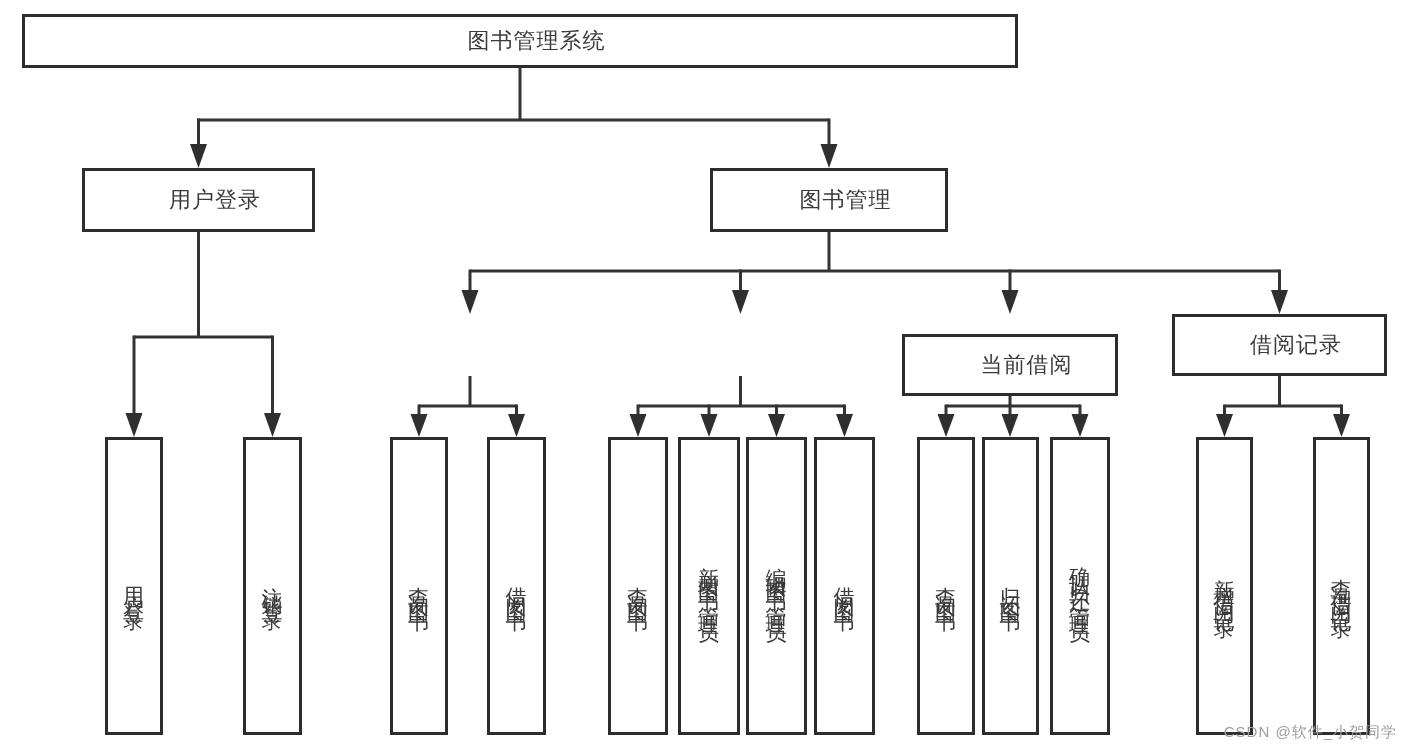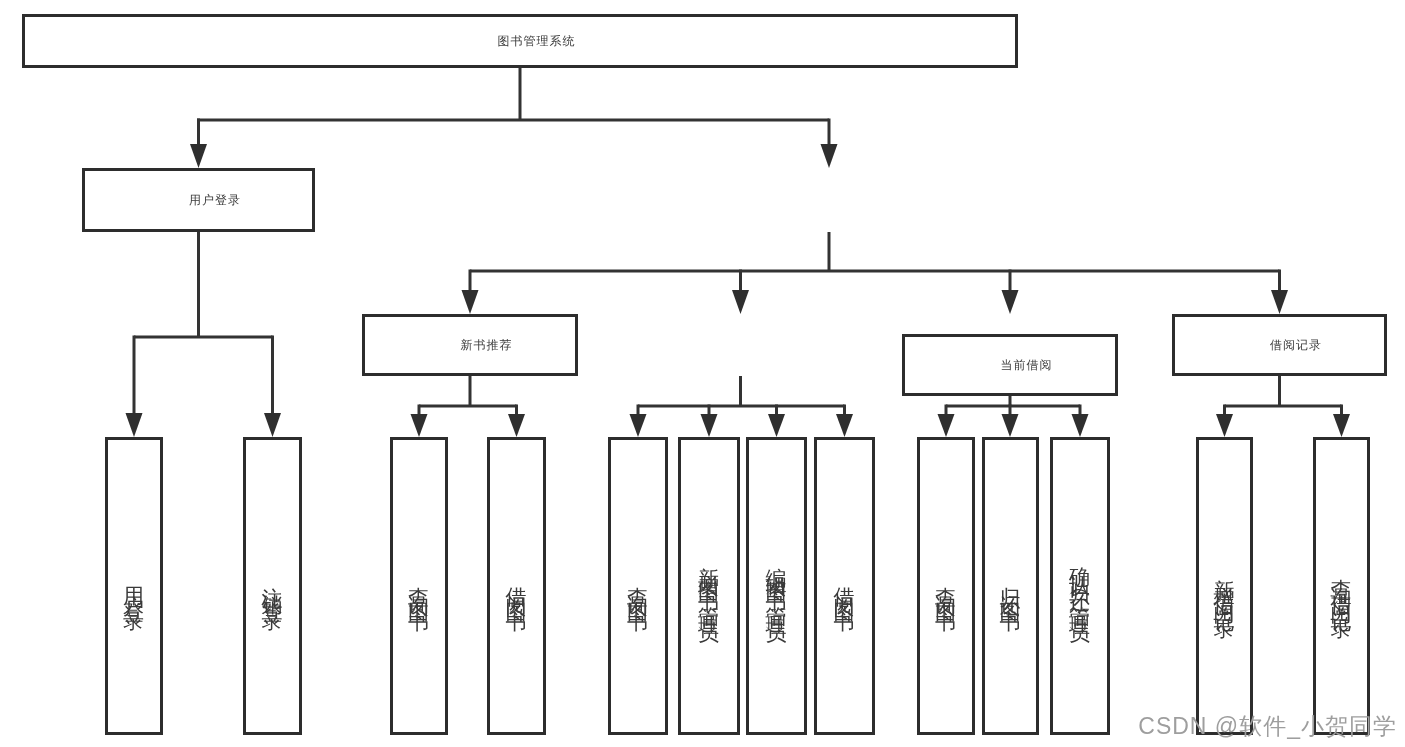--- a/index.html
+++ b/index.html
@@ -12,21 +12,21 @@
   }
   .connectors{position:absolute;left:0;top:0;width:1405px;height:747px;}
   .node{
     position:absolute;
     box-sizing:border-box;
     background:#ffffff;
     border:3px solid #2d2d2d;
     display:flex;align-items:center;justify-content:center;
     color:#3a3a3a;
   }
-  .hnode{font-size:12px;letter-spacing:1px;padding-left:33px;}
+  .hnode{font-size:22px;letter-spacing:1px;padding-left:33px;}
   .leaf{font-size:21px;}
   .vtext{
     writing-mode:vertical-rl;
     text-orientation:mixed;
     letter-spacing:8px;
     line-height:1;
     white-space:nowrap;
   }
   
   .n-root {left:22px;  top:14px;  width:996px; height:54px;}
@@ -46,21 +46,21 @@
   .lf7 {left:746px; width:61px;}
   .lf8 {left:814px; width:61px;}
   .lf9 {left:917px; width:58px;}
   .lf10{left:982px; width:57px;}
   .lf11{left:1050px;width:60px;}
   .lf12{left:1196px;width:57px;}
   .lf13{left:1313px;width:57px;}
   .watermark{
     position:absolute;
     right:8px;bottom:5px;
-    font-size:23px;
+    font-size:15px;
     color:#9e9e9e;
     letter-spacing:1px;
     z-index:5;
   }
 </style>
 </head>
 <body>
 
 <div class="canvas">
 
@@ -137,24 +137,24 @@
     </g>
   </svg>
 
   <div class="node hnode n-root">
     <span>图书管理系统</span>
   </div>
 
   <div class="node hnode n-login">
     <span>用户登录</span>
   </div>
-
-  <div class="node hnode n-l3a">
-    <span>新书推荐</span>
-  </div>
+  <div class="node hnode n-mgmt">
+    <span>图书管理</span>
+  </div>
+
   <div class="node hnode n-l3c">
     <span>当前借阅</span>
   </div>
   <div class="node hnode n-l3d">
     <span>借阅记录</span>
   </div>
 
   <div class="node leaf lf lf1">
     <span class="vtext">用户登录</span>
   </div>

